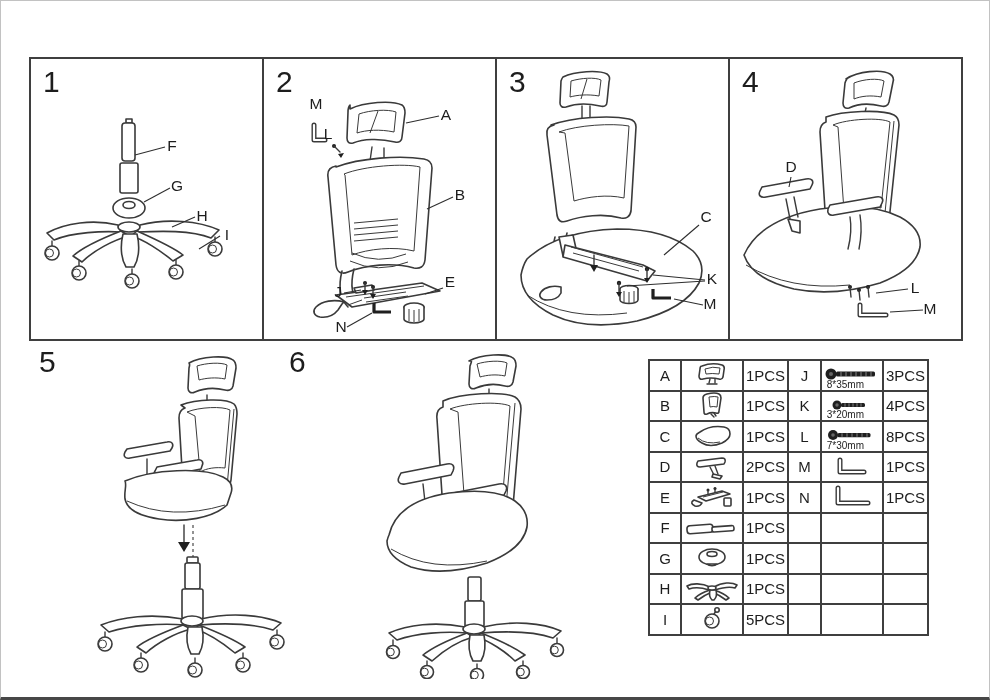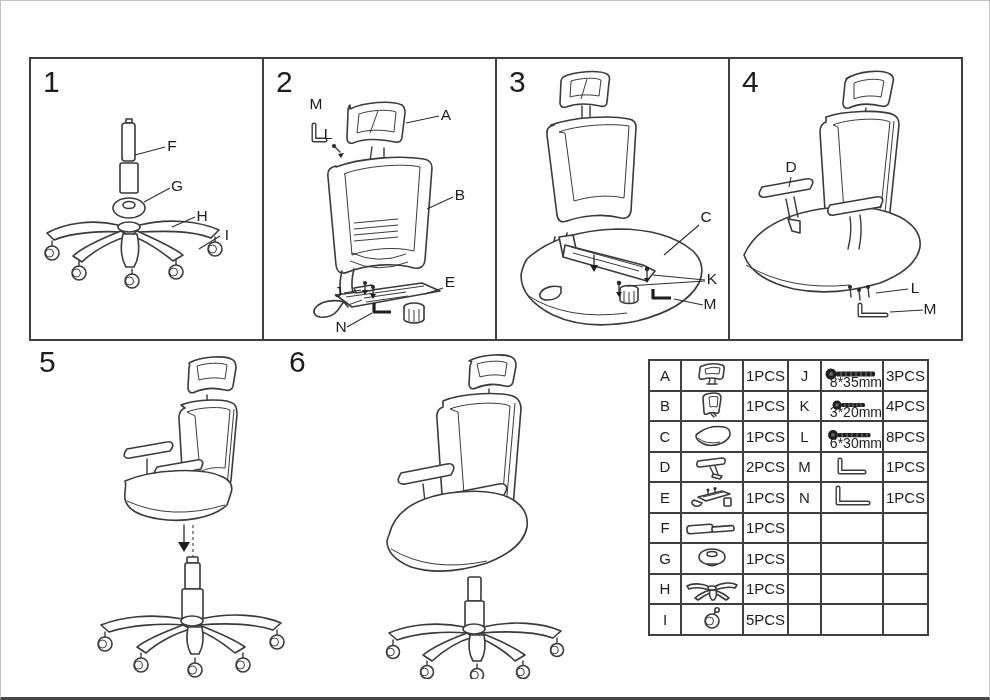--- a/index.html
+++ b/index.html
@@ -23,21 +23,21 @@
   .keyO{stroke:#3a3a3a;stroke-width:5;fill:none;stroke-linejoin:round;stroke-linecap:round;}
   .keyI{stroke:#fff;stroke-width:2.2;fill:none;stroke-linejoin:round;stroke-linecap:round;}
   .dash{stroke:#3a3a3a;stroke-width:1.1;fill:none;stroke-dasharray:3,3;}
   text.call{font-family:"Liberation Sans",sans-serif;font-size:15.5px;fill:#1d1d1d;}
   
   .ptable{position:absolute;left:647px;top:358px;border-top:2px solid #3f3f3f;border-left:2px solid #3f3f3f;
           display:grid;grid-template-columns:32px 62px 45px 33px 62px 45px;grid-auto-rows:30.5px;}
   .cell{border-right:2px solid #3f3f3f;border-bottom:2px solid #3f3f3f;display:flex;
         align-items:center;justify-content:center;box-sizing:border-box;position:relative;
         font-size:15px;color:#1d1d1d;background:#fff;}
-  .cell .size{position:absolute;right:0;bottom:0px;font-size:14px;color:#222;letter-spacing:0;}
+  .cell .size{position:absolute;right:18px;bottom:0px;font-size:10px;color:#222;letter-spacing:0;}
 </style>
 </head>
 <body>
 
 <div class="sheet">
 
   <div class="panels-row">
 
     <div class="panel divider">
       <div class="step-num">1</div>
@@ -480,21 +480,21 @@
           <rect class="blk" x="13.5" y="7" width="33" height="4.2" rx="1.5"></rect>
           <g stroke="#fff" stroke-width="0.8" opacity="0.55">
             <line x1="18" y1="7.3" x2="18" y2="10.8"></line>
             <line x1="23" y1="7.3" x2="23" y2="10.8"></line>
             <line x1="28" y1="7.3" x2="28" y2="10.8"></line>
             <line x1="33" y1="7.3" x2="33" y2="10.8"></line>
             <line x1="38" y1="7.3" x2="38" y2="10.8"></line>
             <line x1="43" y1="7.3" x2="43" y2="10.8"></line>
           </g>
         </svg>
-      <span class="size">6*30mm</span>
+      <span class="size">7*30mm</span>
     </div>
     <div class="cell">8PCS</div>
 
     <div class="cell">D</div>
     <div class="cell">
       <svg width="56" height="26" viewBox="0 0 56 26">
           <path class="p" d="M14,7 l24,-3 q4,0 3,4 l-1,2 -24,3 q-4,0 -3,-4 z"></path>
           <path class="l" d="M26,13 l4,8 M31,12 l3,8"></path>
           <path class="p" d="M29,20 l9,2 -2,3 -8,-2 z"></path>
         </svg>

